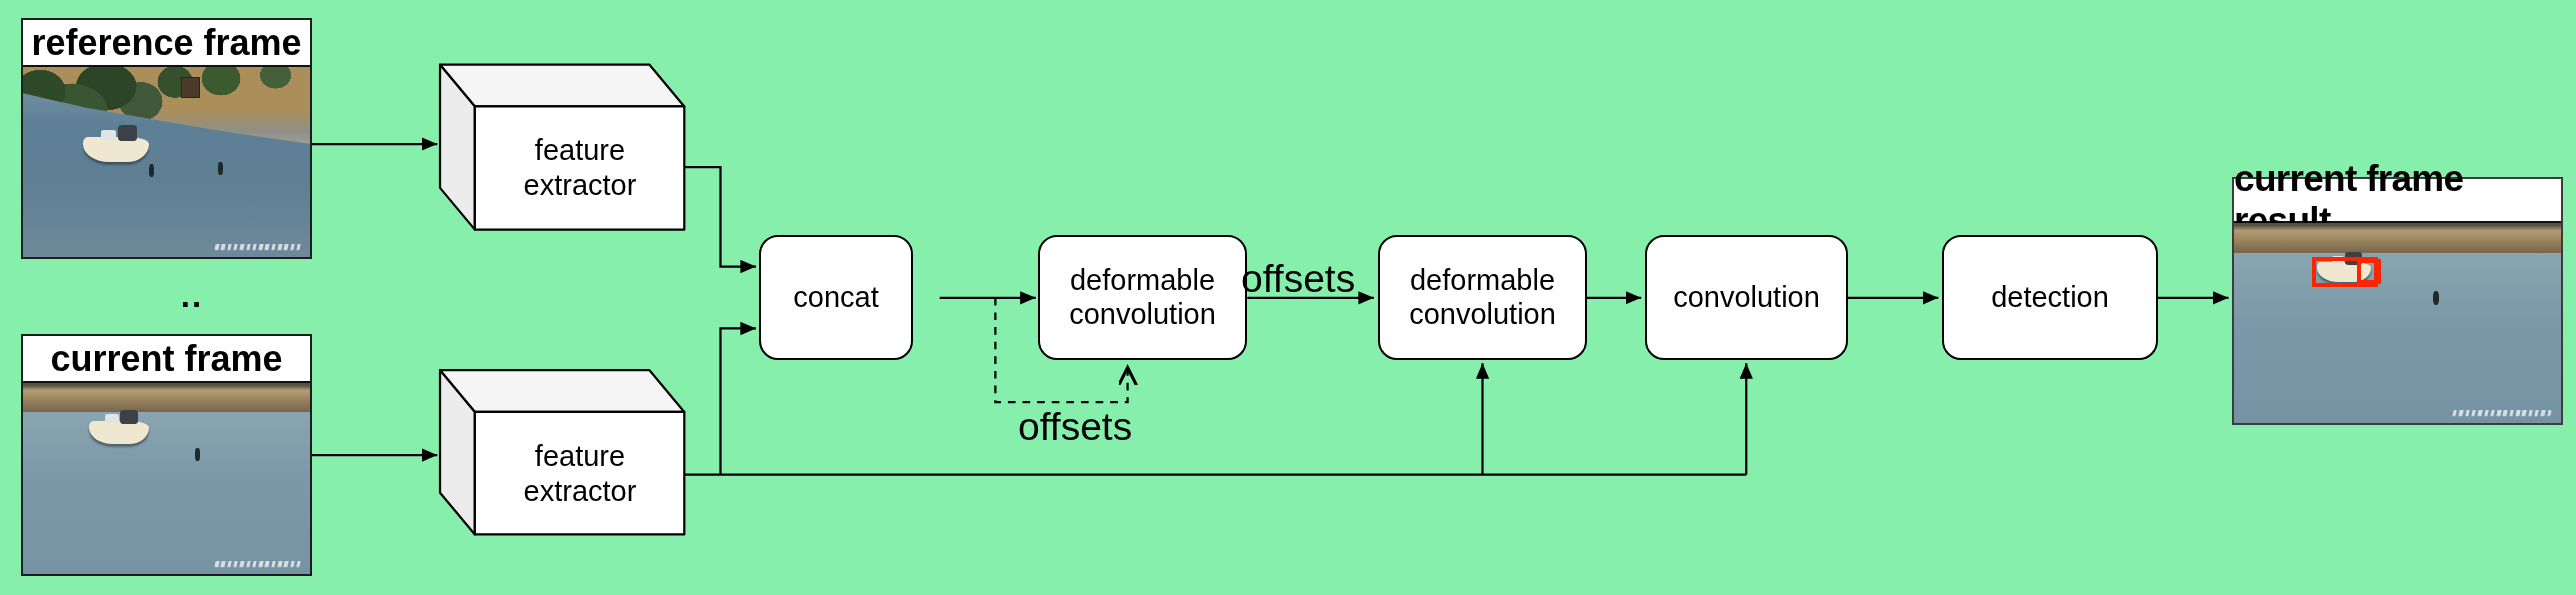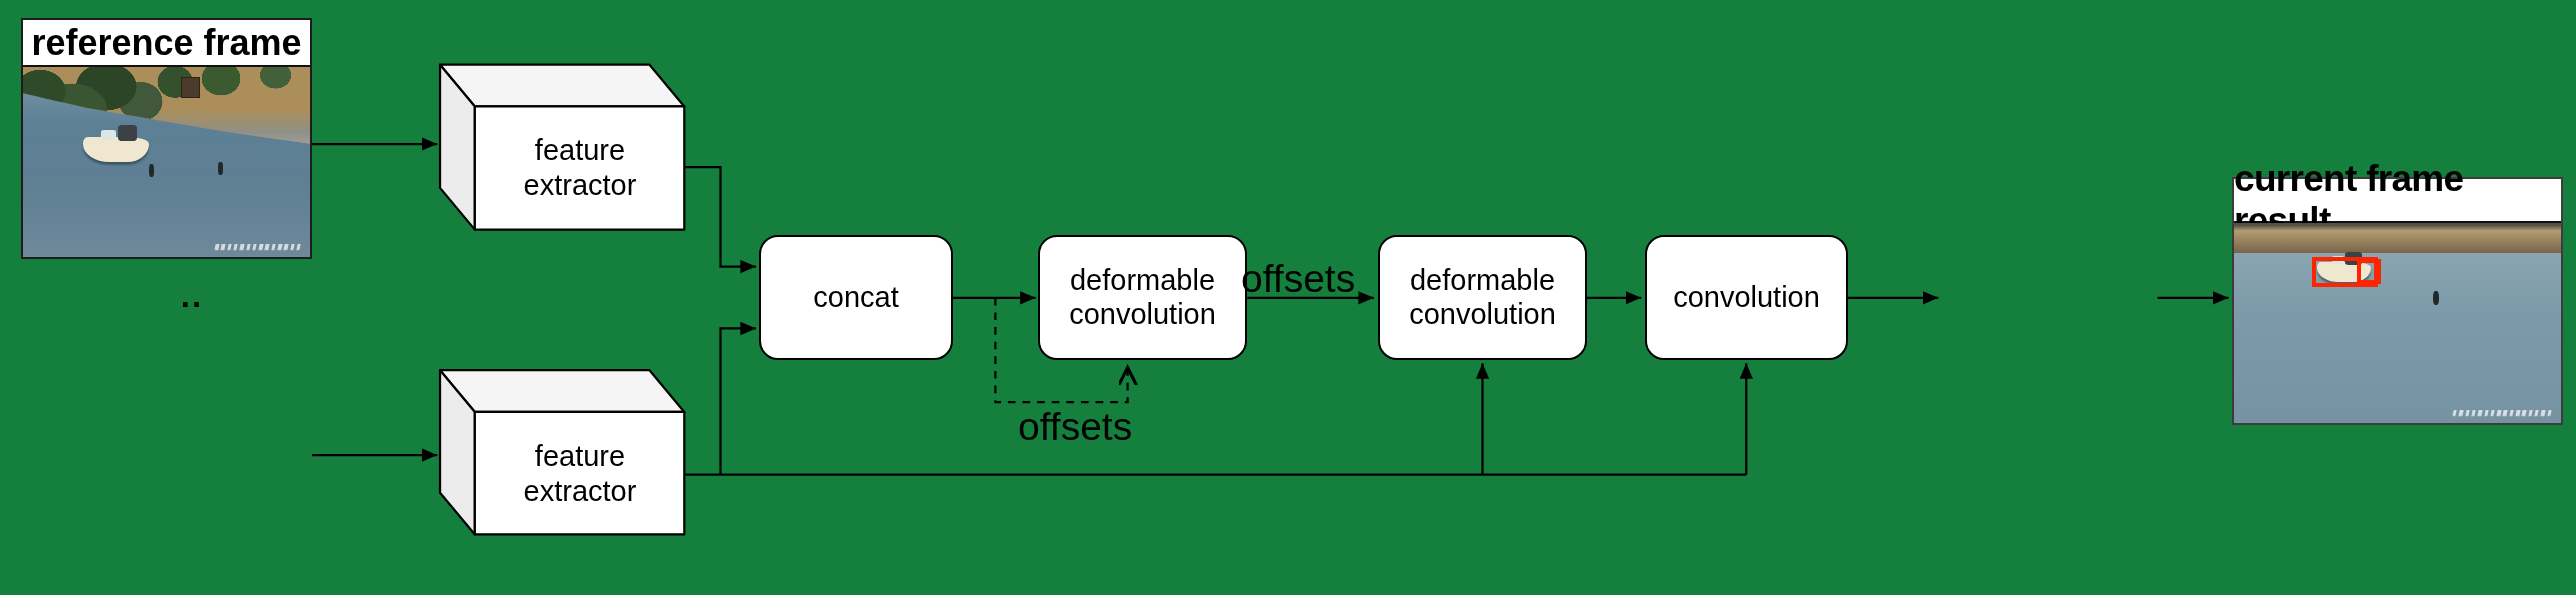--- a/index.html
+++ b/index.html
@@ -1,17 +1,17 @@
 <!DOCTYPE html>
 <html style="--line: #000000; --node-border: #000000; --node-fill: #ffffff; --cube-top: #f5f5f5; --cube-side: #ececec; --detection-red: #fe2400;font-size:11px"><head>
 <meta charset="utf-8">
 <style>
   html,body{margin:0;padding:0;background:#ffffff;}
   .canvas{
-    position:relative;width:2576px;height:595px;background:#15803d;
+    position:relative;width:2576px;height:595px;background:#86efac;
     font-family:"Liberation Sans", sans-serif;color:#000;overflow:hidden;
   }
   svg.edges{position:absolute;left:0;top:0;width:2576px;height:595px;}
   .edge{fill:none;stroke:var(--line,#000);stroke-width:3.2px;}
   .edge-dashed{stroke-dasharray:11 10;}
   .arrowhead{fill:var(--line,#000);}
   .openhead{fill:none;stroke:var(--line,#000);stroke-width:1.4;}
   .cube-face{stroke:var(--node-border,#000);stroke-width:3.2px;stroke-linejoin:round;}
   .cube-front{fill:var(--node-fill,#fff);}
   .cube-top{fill:var(--cube-top,#f5f5f5);}
@@ -133,32 +133,43 @@
       <div class="cabin"></div>
       <div class="boat" style="left:21%;top:37%;width:23%;height:13%;"></div>
       <div class="post" style="left:44%;top:51%;"></div>
       <div class="post" style="left:68%;top:50%;"></div>
       <div class="wm"></div>
     </div>
   </div>
 
   <div class="ellipsis">..</div>
 
+  <div class="frame" style="left:21px;top:334px;width:291px;height:242px;">
+    <div class="frame-label">current frame</div>
+    <div class="frame-photo">
+      <div class="water-cur"></div>
+      <div class="shore-cur"></div>
+      <div class="boat" style="left:23%;top:20%;width:21%;height:12%;"></div>
+      <div class="post" style="left:60%;top:34%;"></div>
+      <div class="wm"></div>
+    </div>
+  </div>
 
   <div class="cube-label" style="left:475px;top:106px;width:210px;height:123px;">feature
 extractor</div>
   <div class="cube-label" style="left:475px;top:412px;width:210px;height:123px;">feature
 extractor</div>
 
-  <div class="pnode" style="left:759px;width:194px;">concat</div>
+  <div class="pnode" style="left:759px;width:154px;">concat</div>
   <div class="pnode" style="left:1038px;width:209px;">deformable
 convolution</div>
   <div class="pnode" style="left:1378px;width:209px;">deformable
 convolution</div>
   <div class="pnode" style="left:1645px;width:203px;">convolution</div>
+  <div class="pnode" style="left:1942px;width:216px;">detection</div>
 
   <div class="edge-label" style="left:1018px;top:407px;width:153px;">offsets</div>
   <div class="edge-label" style="left:1241px;top:259px;width:132px;">offsets</div>
 
   <div class="frame" style="left:2232px;top:177px;width:331px;height:248px;border-color:#3c3c3c;">
     <div class="frame-label tight">current frame result</div>
     <div class="frame-photo tall">
       <div class="water-cur"></div>
       <div class="shore-cur"></div>
       <div class="boat" style="left:25.5%;top:19.5%;width:16.5%;height:10%;"></div>

